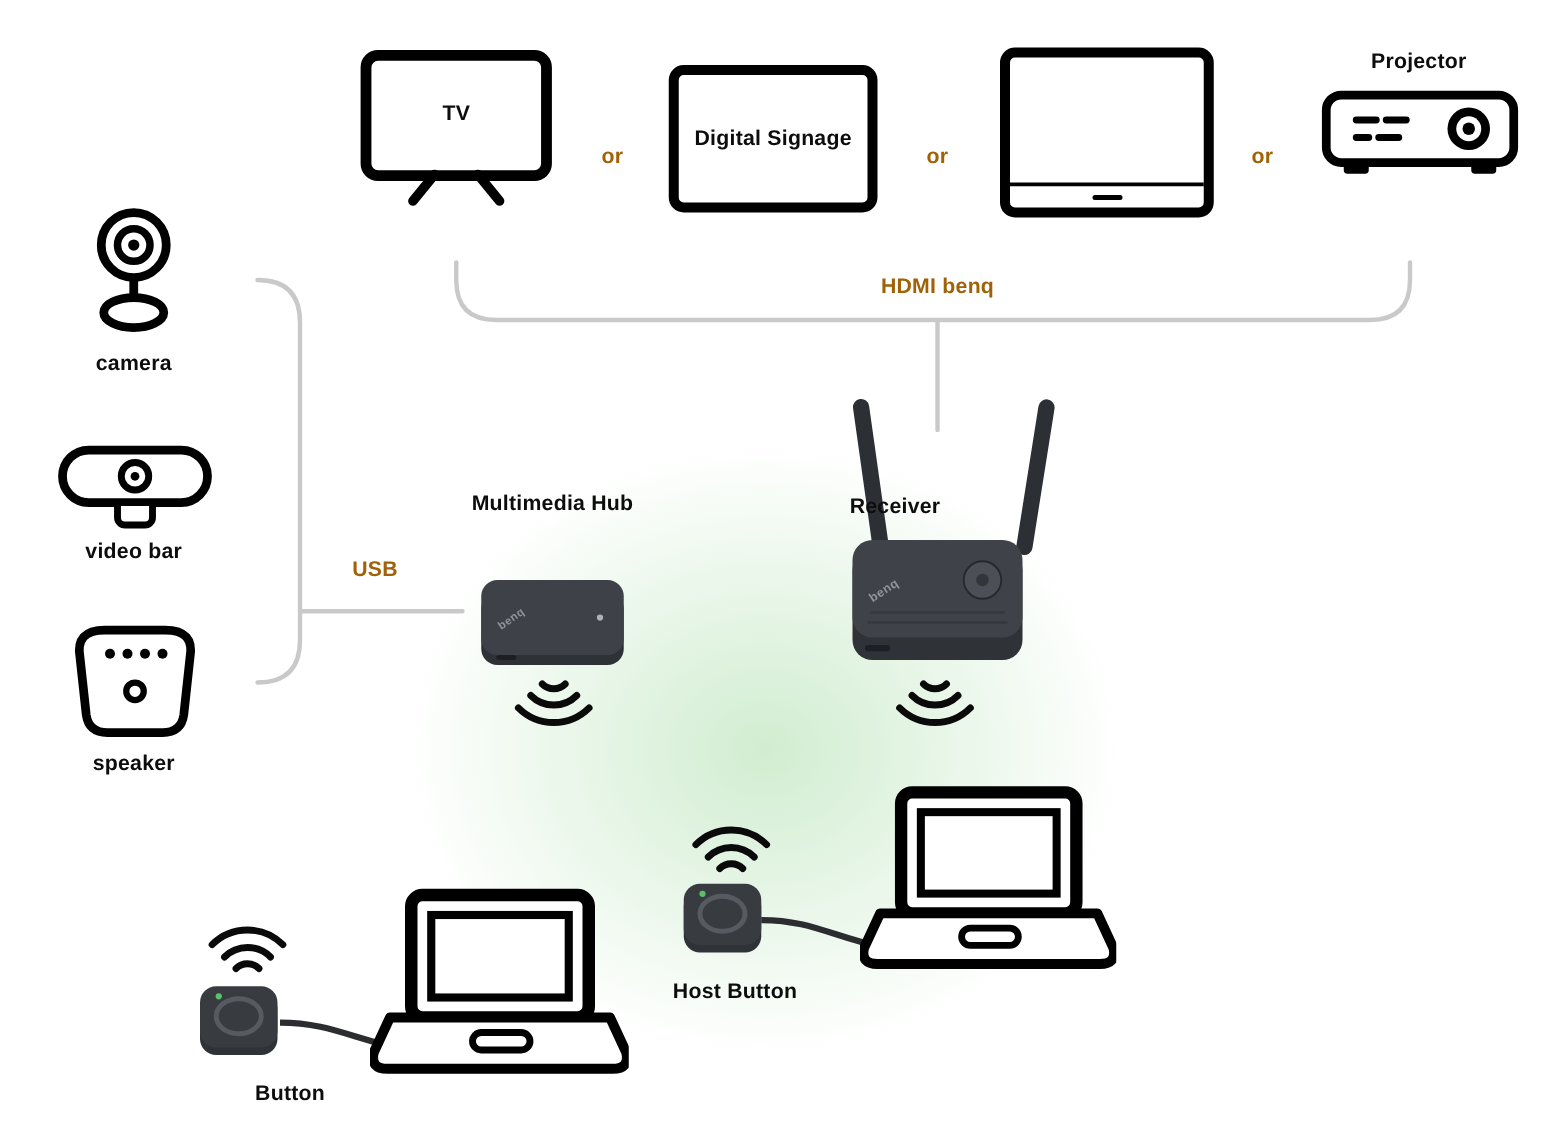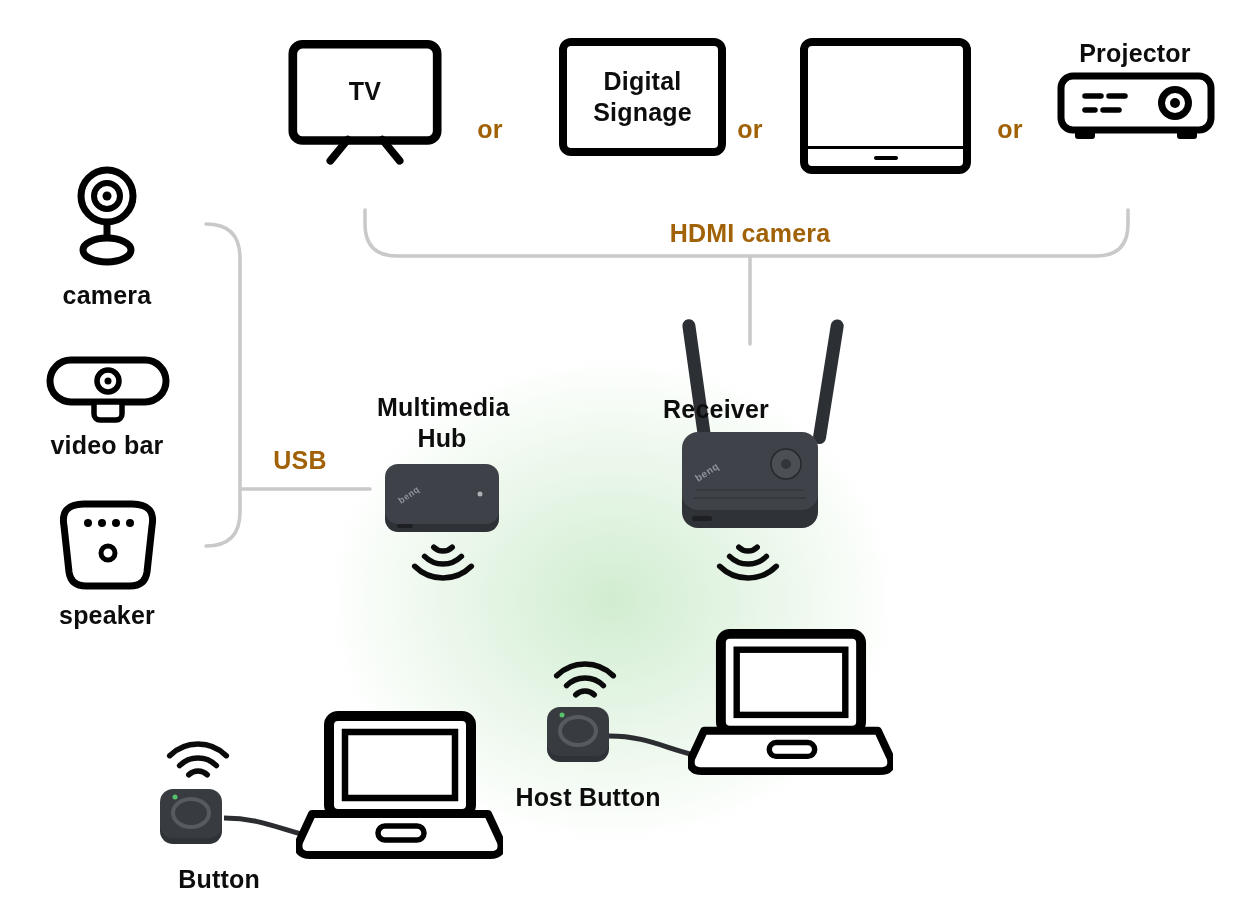--- a/index.html
+++ b/index.html
@@ -1,32 +1,32 @@
 <!DOCTYPE html>
 <html><head>
 <meta charset="utf-8">
 <style>
   html,body{margin:0;padding:0;background:#fff;}
   .canvas{position:relative;width:1245px;height:908px;background:#fff;overflow:hidden;
           font-family:"Liberation Sans","DejaVu Sans",sans-serif;}
   .abs{position:absolute;}
   svg{display:block;}
-  .lbl{font-weight:700;font-size:25px;color:#0d0d0d;text-align:center;line-height:1.24;letter-spacing:.2px;}
+  .lbl{font-weight:700;font-size:17px;color:#0d0d0d;text-align:center;line-height:1.24;letter-spacing:.2px;}
   .muted{color:#a16207;}
   .glow{left:326px;top:356px;width:572px;height:488px;border-radius:50%;
         background:radial-gradient(closest-side,rgba(139,209,139,.40),rgba(139,209,139,0));}
   .wires{left:0;top:0;}
   .display-box{border:8px solid #000;border-radius:12px;display:flex;align-items:center;justify-content:center;}
   
   .p-tv{left:288px;top:38px;width:154px;height:130px;}
   .p-tv-text{left:288px;top:38px;width:154px;height:106px;display:flex;align-items:center;justify-content:center;text-align:right;}
   .p-or1{left:460px;top:114px;width:60px;}
   .p-or2{left:720px;top:114px;width:60px;}
   .p-or3{left:980px;top:114px;width:60px;}
-  .p-signage{left:535px;top:38px;width:151px;height:102px;margin-left:24px;}
+  .p-signage{left:535px;top:52px;width:151px;height:102px;}
   .p-inter{left:800px;top:38px;width:155px;height:102px;padding-bottom:18px;position:absolute;}
   .bezel-line{position:absolute;left:0;right:0;bottom:17px;height:3px;background:#000;}
   .bezel-dash{position:absolute;left:50%;bottom:6px;width:24px;height:4px;margin-left:-12px;background:#000;border-radius:2px;}
   .p-projlbl{left:1055px;top:38px;width:160px;}
   .p-proj{left:1057px;top:72px;width:158px;height:72px;}
   .p-cam{left:72px;top:166px;width:70px;height:108px;}
   .p-camlbl{left:47px;top:280px;width:120px;}
   .p-vbar{left:46px;top:356px;width:124px;height:76px;}
   .p-vbarlbl{left:47px;top:430px;width:120px;}
   .p-spk{left:50px;top:496px;width:116px;height:96px;}
@@ -126,21 +126,21 @@
       <circle cx="38" cy="27" r="4"></circle>
         <circle cx="52" cy="27" r="4"></circle>
       <circle cx="66" cy="27" r="4"></circle>
         <circle cx="80" cy="27" r="4"></circle>
     </g>
     <circle cx="58" cy="57" r="7" fill="#fff" stroke="#000" stroke-width="5"></circle>
   </svg>
   <div class="abs p-spklbl lbl">speaker</div>
 
   <div class="abs p-usblbl lbl muted">USB</div>
-  <div class="abs p-hdmilbl lbl muted">HDMI camera</div>
+  <div class="abs p-hdmilbl lbl muted">HDMI benq</div>
 
   <div class="abs p-hublbl lbl">Multimedia Hub</div>
   <svg class="abs p-hub" viewBox="0 0 118 78">
     <rect x="2" y="18" width="114" height="58" rx="13" fill="#2e3135"></rect>
     <rect x="2" y="8" width="114" height="60" rx="13" fill="#3e4147"></rect>
     <text class="brand-text" x="18" y="48" font-size="9" fill="#90939a" transform="rotate(-35 18 48)">benq</text>
     <circle cx="97" cy="38" r="2.5" fill="#aeb1b6"></circle>
     <rect x="14" y="68" width="16" height="4" rx="2" fill="#1d1f22"></rect>
   </svg>
   <svg class="abs p-hubwaves" viewBox="0 0 70 46">

